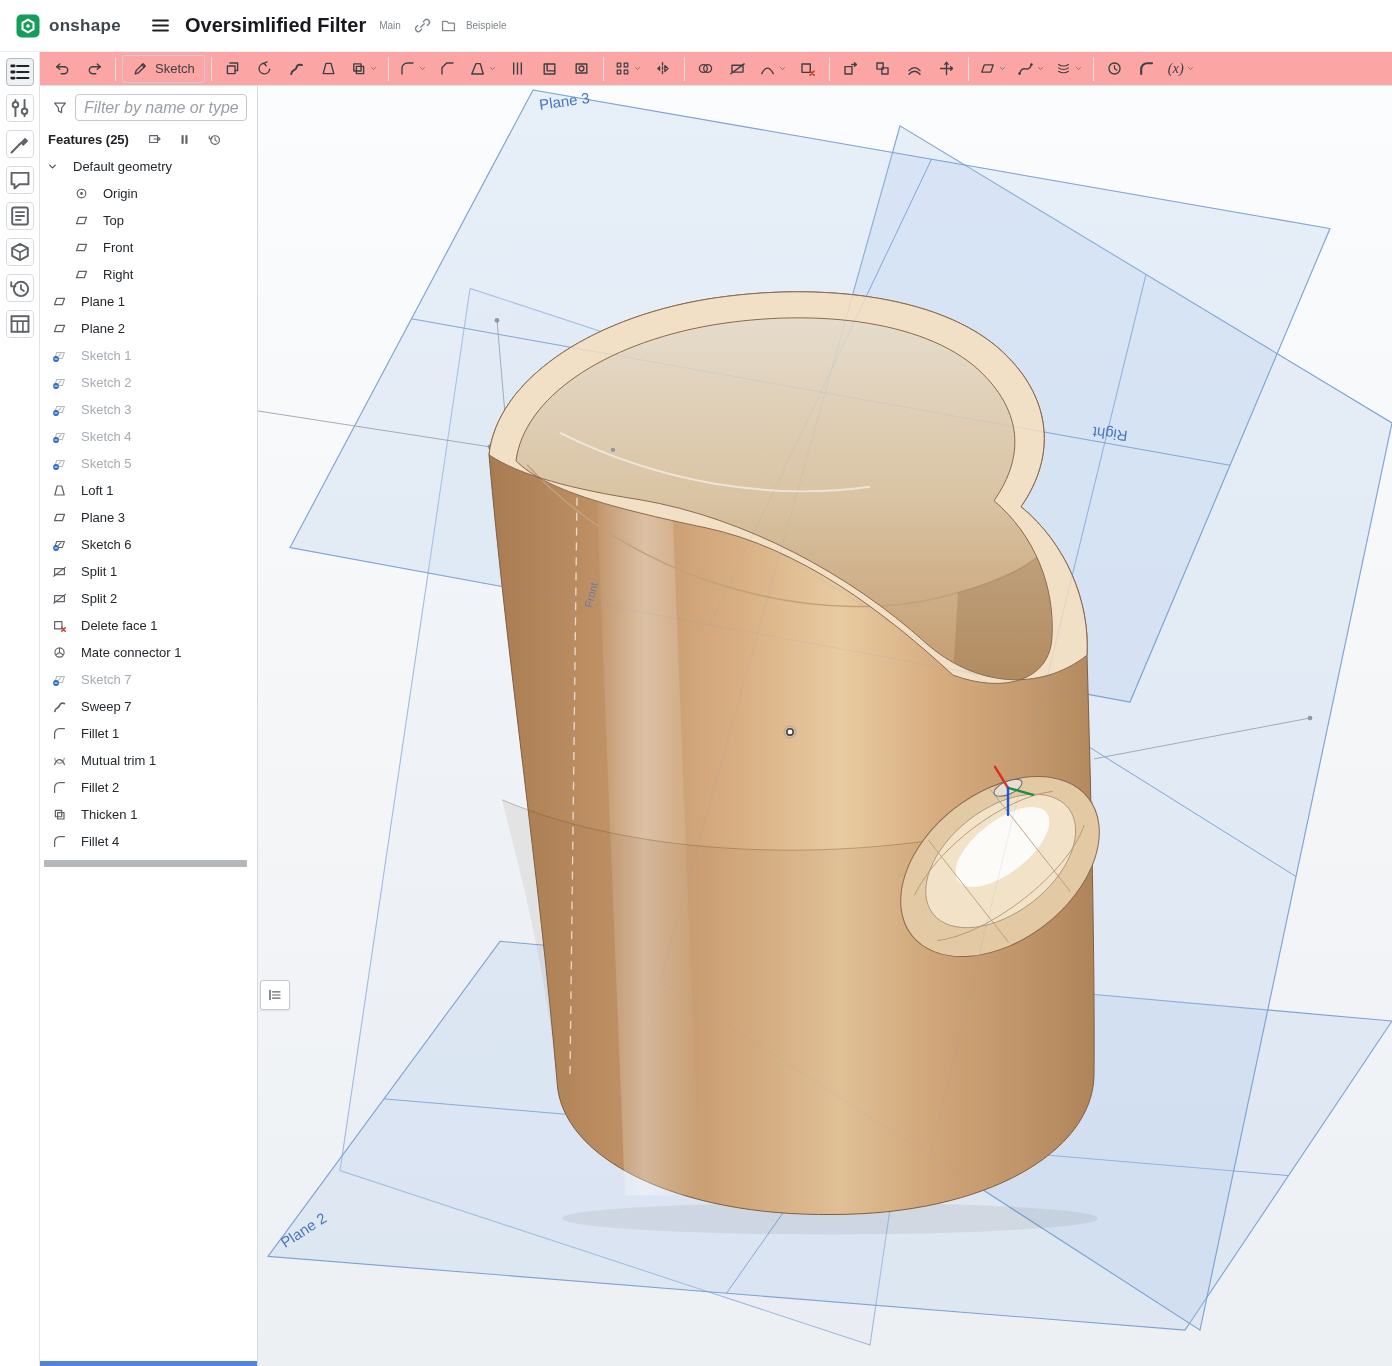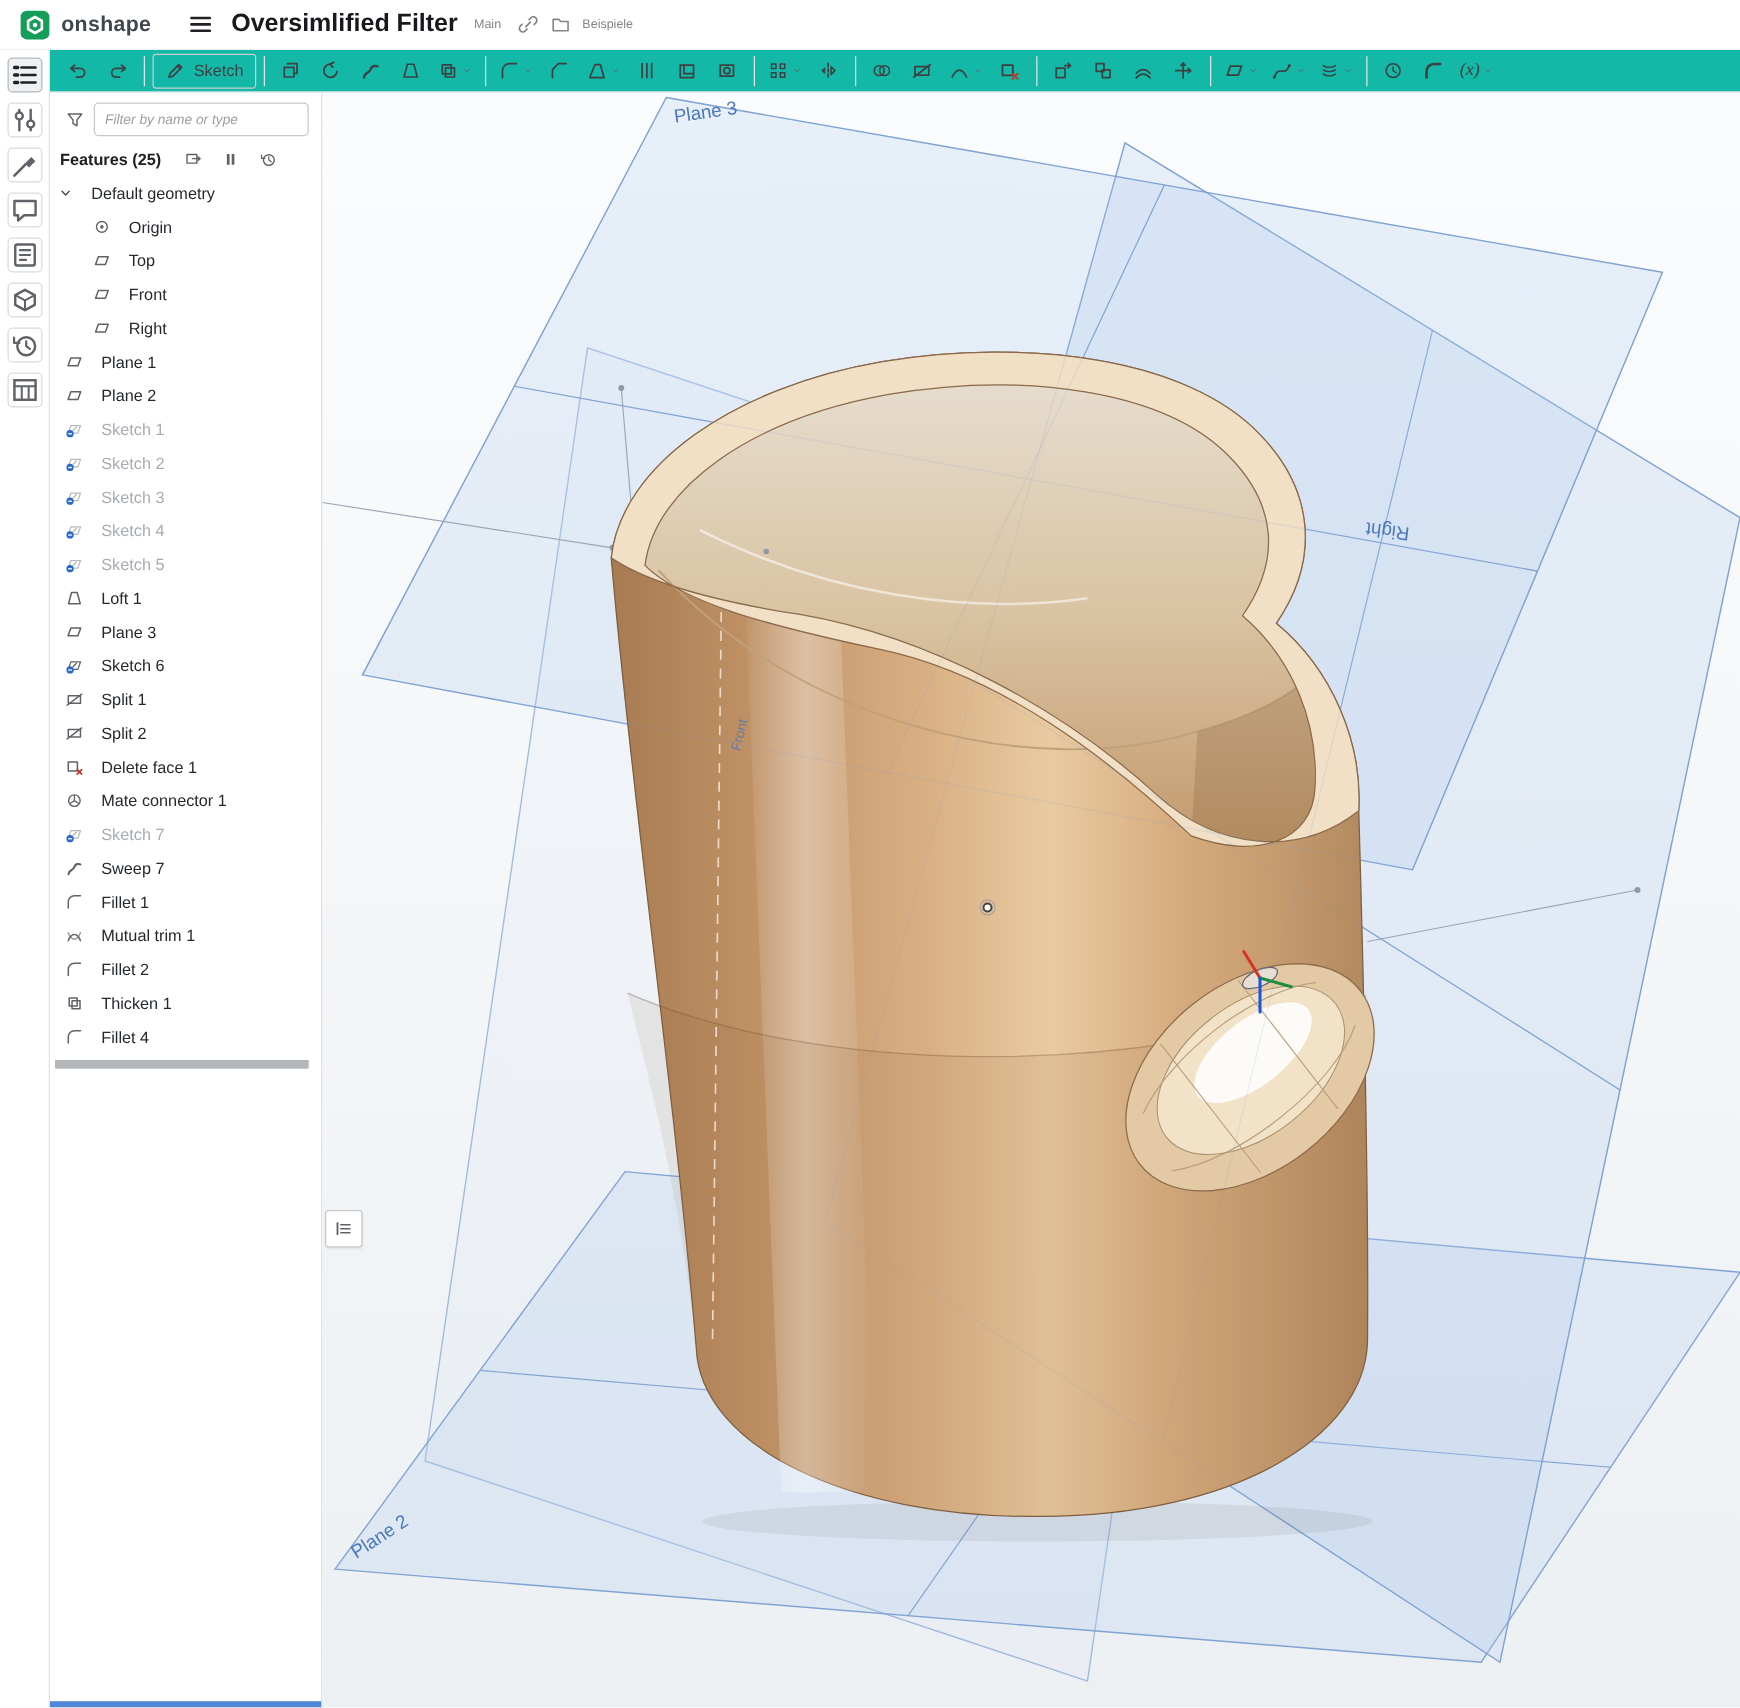--- a/index.html
+++ b/index.html
@@ -1,49 +1,49 @@
 <!DOCTYPE html>
 <html><head>
 <meta charset="utf-8">
 <style>
 *{margin:0;padding:0;box-sizing:border-box}
 html,body{width:1392px;height:1366px}
 body{font-family:"Liberation Sans","DejaVu Sans",sans-serif;font-size:13px;color:#3c4043;background:#fff;overflow:hidden}
 .app{width:1392px;height:1366px;display:flex;flex-direction:column}
 
-.hdr{height:40px;flex:none;display:flex;align-items:center;gap:9px;padding:0 16px;border-bottom:1px solid #eceef0;background:#fff}
+.hdr{height:52px;flex:none;display:flex;align-items:center;gap:9px;padding:0 16px;border-bottom:1px solid #eceef0;background:#fff}
 .logo{width:24px;height:24px;flex:none}
 .logo-text{font-size:17px;font-weight:700;color:#3f464d;letter-spacing:.3px;margin-right:16px}
 .burger{width:28px;height:28px;border:none;background:none;display:flex;align-items:center;justify-content:center;cursor:pointer;margin-right:2px}
 .doc-title{font-size:20px;font-weight:700;color:#17191c;white-space:nowrap}
 .branch{font-size:10px;color:#80868b;margin:0 4px;cursor:pointer}
 .hdr-ic{width:17px;height:17px;color:#80868b;cursor:pointer;flex:none}
 .folder-label{font-size:10px;color:#80868b;cursor:pointer}
 
 .main-row{flex:1;display:flex;min-height:0}
 .strip{width:40px;flex:none;border-right:1px solid #e1e4e7;display:flex;flex-direction:column;align-items:center;padding-top:6px;gap:8px;background:#fff}
 .strip-btn{width:28px;height:28px;border:1px solid #d8dbde;border-radius:4px;background:#fff;color:#5f6368;display:flex;align-items:center;justify-content:center;cursor:pointer;flex:none}
 .strip-btn.active{background:#eef1f4;border-color:#b3b8bc;color:#202124}
 .right-col{flex:1;display:flex;flex-direction:column;min-width:0}
 
-.toolbar{height:34px;flex:none;display:flex;align-items:center;padding:0 6px;border-bottom:1px solid #dfe2e5;background:#14b8a6;overflow:hidden}
+.toolbar{height:34px;flex:none;display:flex;align-items:center;padding:0 6px;border-bottom:1px solid #dfe2e5;background:#fca5a5;overflow:hidden}
 .tb-btn{height:28px;min-width:30px;display:inline-flex;align-items:center;justify-content:center;gap:2px;padding:0 4px;margin:0 1px;border:none;background:none;border-radius:3px;color:#3c4043;cursor:pointer;flex:none}
 .tb-btn.labeled{border:1px solid #c9cdd1;padding:0 9px;gap:6px}
 .tb-sep{width:1px;height:24px;background:#e0e3e6;margin:0 5px;flex:none}
 .tb-label{font-size:13px;color:#3c4043}
 .tb-label.var{font-style:italic;font-family:"Liberation Serif",serif;font-size:14.5px}
 .ic{display:block}
 .tb-btn .ic{width:17px;height:17px}
 .ic.dd{width:9px;height:9px;color:#5f6368}
 
 .content-row{flex:1;display:flex;min-height:0}
 .panel{width:218px;flex:none;border-right:1px solid #d7dadd;background:#fff;display:flex;flex-direction:column;min-height:0}
 .filter-row{display:flex;align-items:center;gap:7px;padding:8px 10px 6px 12px}
 .filter-row .ic{width:16px;height:16px;color:#5f6368;flex:none}
-.filter-input{flex:1;height:27px;min-width:0;border:1px solid #c4c8cc;border-radius:4px;padding:0 8px;font-size:11px;font-family:inherit;color:#333;outline:none}
+.filter-input{flex:1;height:27px;min-width:0;border:1px solid #c4c8cc;border-radius:4px;padding:0 8px;font-size:16px;font-family:inherit;color:#333;outline:none}
 .filter-input::placeholder{color:#9aa0a6;font-style:italic}
 .fh{display:flex;align-items:center;gap:10px;padding:2px 12px 4px 8px}
 .fh-title{font-size:13px;font-weight:700;color:#202124;margin-right:6px}
 .fh-btn{border:none;background:none;color:#5f6368;width:20px;height:20px;display:flex;align-items:center;justify-content:center;cursor:pointer;padding:0}
 .fh-btn .ic{width:15px;height:15px}
 .tree{overflow:hidden;flex:none}
 .tree-row{display:flex;align-items:center;gap:14px;height:27px;cursor:pointer;padding-right:6px}
 .tree-row .ic{width:15px;height:15px;color:#5f6368;flex:none}
 .tree-row .ic.chev{width:13px;height:13px;color:#444}
 .tree-label{font-size:13px;color:#24292e;white-space:nowrap}

